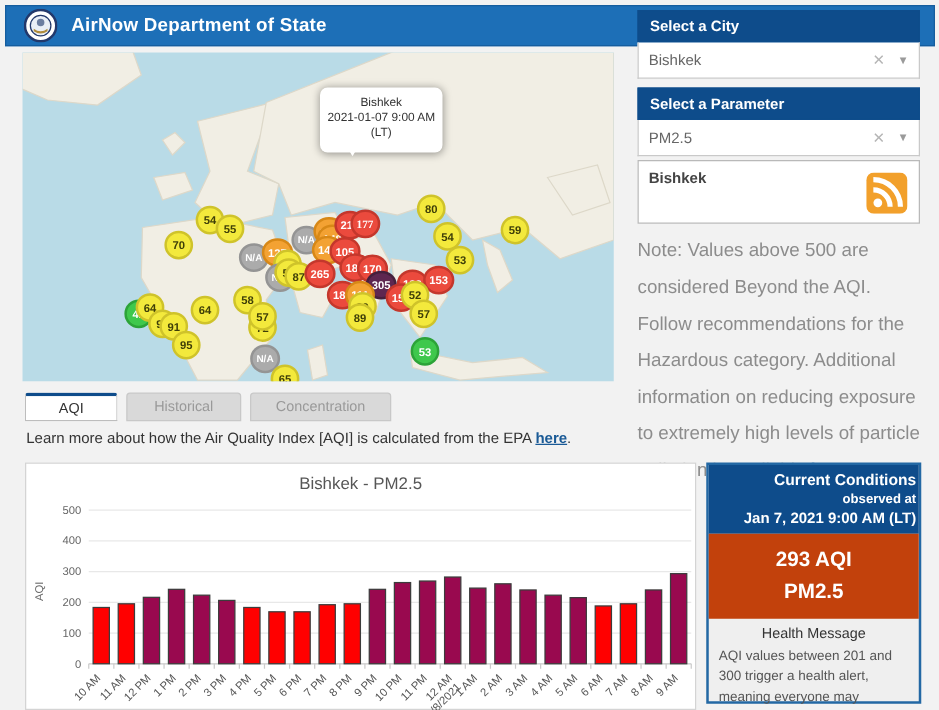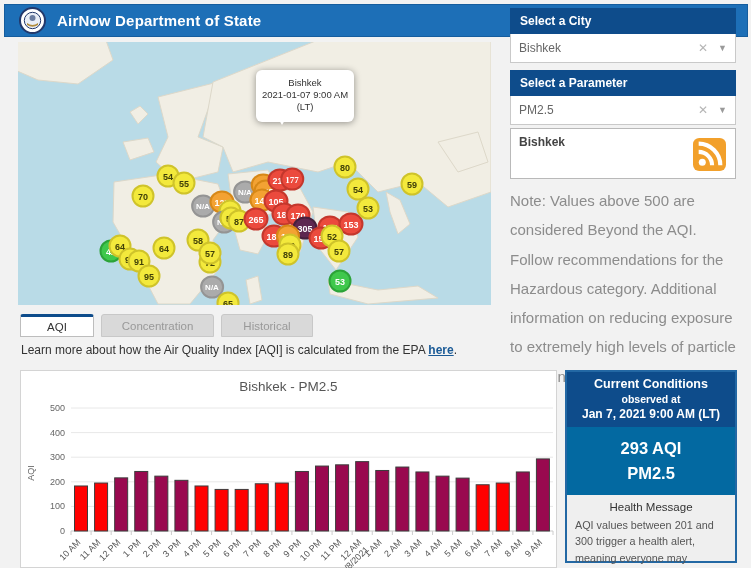--- a/index.html
+++ b/index.html
@@ -91,26 +91,26 @@
     position:absolute; left:20px; top:370px; width:537px; height:198px;
     background:#fff; border:1px solid #d4d4d4;
   }
   .chart-title { text-align:center; margin-top:8px; font-size:13.5px; color:#565656; }
   .chart-canvas { position:absolute; left:0; top:24px; }
   
   .cc {
     position:absolute; left:565px; top:370px; width:172px; height:193px;
     border:2px solid #2368a4; background:#efefef;
   }
-  .cc-head { background:#0e4c8b; color:#fff; text-align:center; padding:5px 2px 6px; }
+  .cc-head { background:#0e4c8b; color:#fff; text-align:right; padding:5px 2px 6px; }
   .cc-head .l1 { font-weight:bold; font-size:12.5px; }
   .cc-head .l2 { font-weight:bold; font-size:10.5px; margin-top:2px; }
   .cc-head .l3 { font-weight:bold; font-size:12px; margin-top:2px; }
   .cc-aqi {
-    background:#0369a1; color:#fff; text-align:center;
+    background:#c2410c; color:#fff; text-align:center;
     font-weight:bold; font-size:16.5px; line-height:1.5; padding:9px 2px;
   }
   .cc-health { padding:6px 8px; }
   .cc-health .ht { text-align:center; font-weight:normal; font-size:11.5px; color:#333; margin-bottom:4px; }
   .cc-health .hm { font-size:10.8px; color:#555; line-height:1.55; }
 </style>
 </head>
 <body>
 
 <div class="topbar">
@@ -224,22 +224,22 @@
     <path d="M5.5 5.5 a21 21 0 0 1 21 21" fill="none" stroke="#fff" stroke-width="4"></path>
   </svg>
 </div>
 
 <div class="note">
   <span>Note: Values above 500 are considered Beyond the AQI. Follow recommendations for the Hazardous category. Additional information on reducing exposure to extremely high levels of particle pollution is available </span><a class="lnk">here</a><span>.</span>
 </div>
 
 <div class="tabs">
   <div class="tab active">AQI</div>
+  <div class="tab idle w2">Historical</div>
   <div class="tab idle w1">Concentration</div>
-  <div class="tab idle w2">Historical</div>
 </div>
 
 <div class="learn">
   <span>Learn more about how the Air Quality Index [AQI] is calculated from the EPA </span><a class="lnk">here</a><span>.</span>
 </div>
 
 <div class="chart-panel">
   <div class="chart-title">Bishkek - PM2.5</div>
   <div class="chart-canvas" id="chart"><svg width="535" height="174">
         <line x1="50" y1="136" x2="532" y2="136" stroke="#c9c9c9" stroke-width="1"></line>

